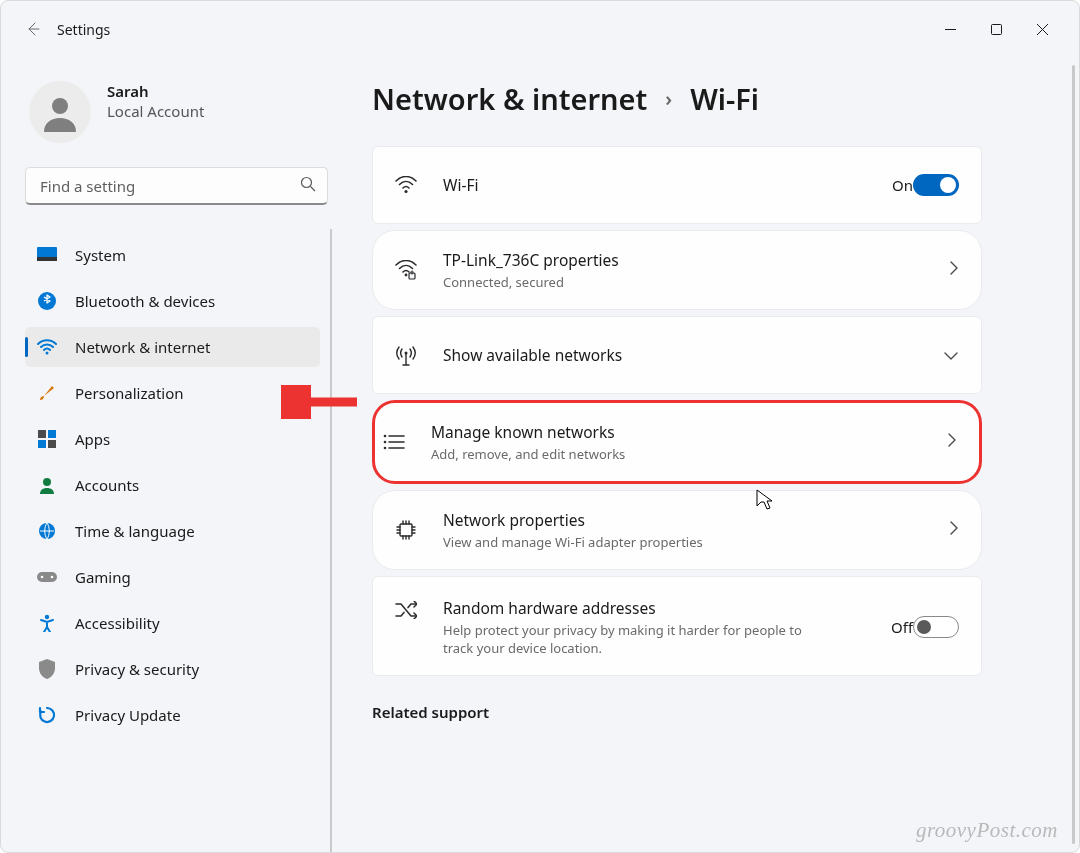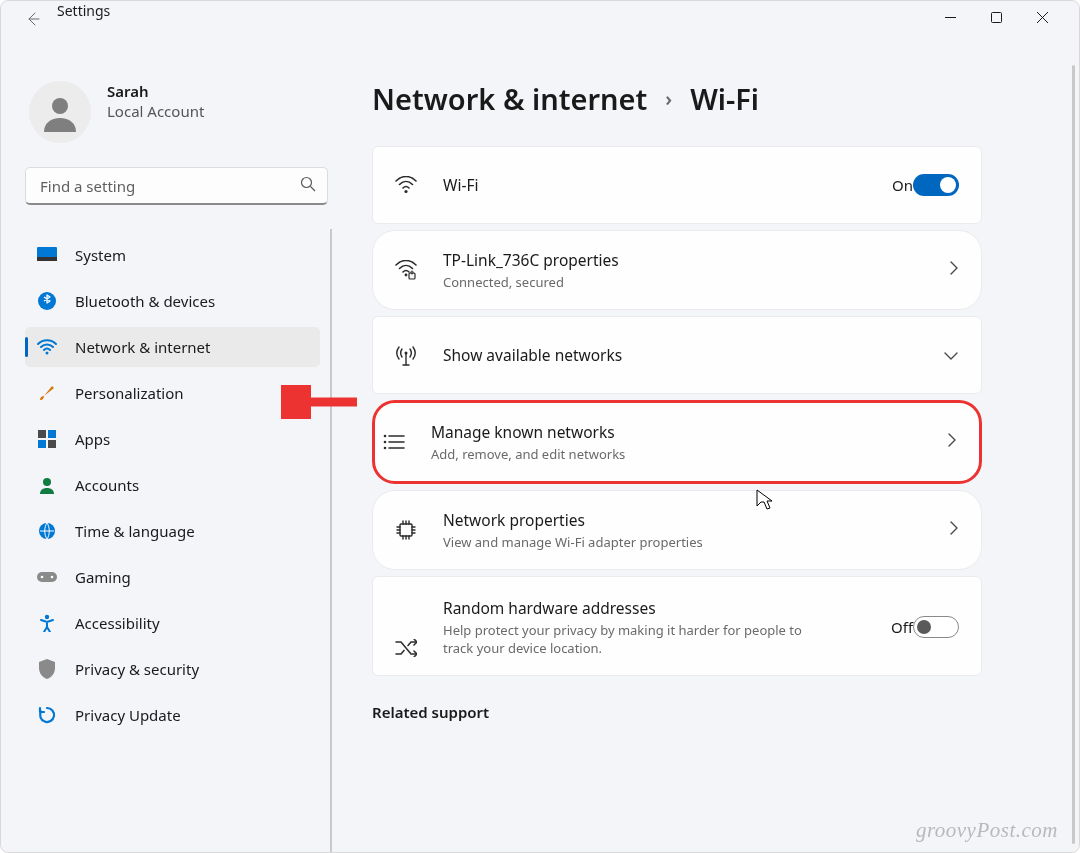--- a/index.html
+++ b/index.html
@@ -9,21 +9,21 @@
     --muted:#5a5a5a;
     --border:#e4e4e4;
     --accent:#0067c0;
     --radius:6px;
     --shadow:0 1px 2px rgba(0,0,0,.04);
     --highlight:#ed3232;
   }
   *{box-sizing:border-box;font-family:"Segoe UI",system-ui,sans-serif;}
   body{margin:0;background:#fff;width:1080px;height:853px;overflow:hidden;position:relative;}
   .window{position:absolute;inset:0;border:1px solid #d9d9d9;background:var(--bg);border-radius:8px;display:flex;flex-direction:column;}
-  .titlebar{display:flex;align-items:flex-start;height:56px;padding:0 14px;}
+  .titlebar{display:flex;align-items:center;height:56px;padding:8px 14px;}
   .back-btn{width:36px;height:36px;display:flex;align-items:center;justify-content:center;color:#6a6a6a;border-radius:4px;}
   .title{margin-left:6px;font-size:14px;color:#1a1a1a;}
   .win-controls{margin-left:auto;display:flex;}
   .win-btn{width:46px;height:32px;display:flex;align-items:center;justify-content:center;color:#1a1a1a;}
   .body{flex:1;display:flex;overflow:hidden;}
   
   .sidebar{width:335px;padding:24px 4px 0 24px;display:flex;flex-direction:column;overflow:hidden;}
   .account{display:flex;gap:16px;margin-bottom:24px;padding-left:4px;}
   .avatar{width:62px;height:62px;border-radius:50%;background:#ececec;display:flex;align-items:center;justify-content:center;}
   .avatar svg{fill:#7f7f7f;}
@@ -328,21 +328,21 @@
             <div class="card-title">Network properties</div>
             <div class="card-sub">View and manage Wi-Fi adapter properties</div>
           </div>
           <div class="card-right">
               <span class="chev"><svg width="10" height="16" viewBox="0 0 10 16">
                   <path d="M2 2l6 6-6 6" fill="none" stroke="currentColor" stroke-width="1.4" stroke-linecap="round" stroke-linejoin="round"></path>
                 </svg></span>
             </div>
         </div>
 
-        <div class="card" style="min-height:92px;align-items:flex-end;padding-top:20px;">
+        <div class="card" style="min-height:92px;align-items:flex-start;padding-top:20px;">
           <span class="card-icon" style="margin-top:4px">
             <svg width="22" height="18" viewBox="0 0 22 18">
                 <path d="M1 3h5l10 12h5M1 15h5l3-3.6M13 6.6L16 3h5" fill="none" stroke="#2b2b2b" stroke-width="1.5" stroke-linecap="round" stroke-linejoin="round"></path>
                 <path d="M19 0l3 3-3 3M19 12l3 3-3 3" fill="none" stroke="#2b2b2b" stroke-width="1.5" stroke-linecap="round" stroke-linejoin="round"></path>
               </svg>
           </span>
           <div class="card-text">
             <div class="card-title">Random hardware addresses</div>
             <div class="card-sub" style="max-width:360px">Help protect your privacy by making it harder for people to track your device location.</div>
           </div>

